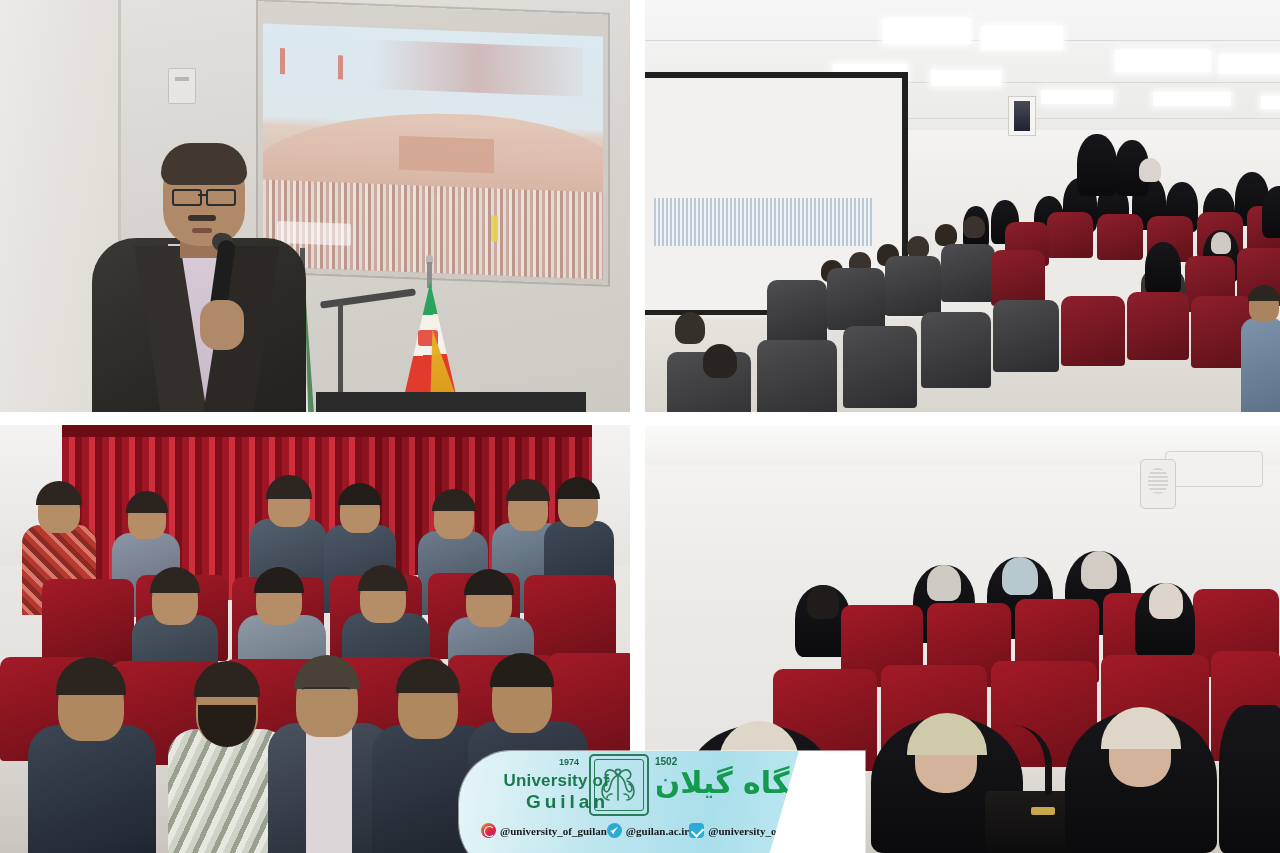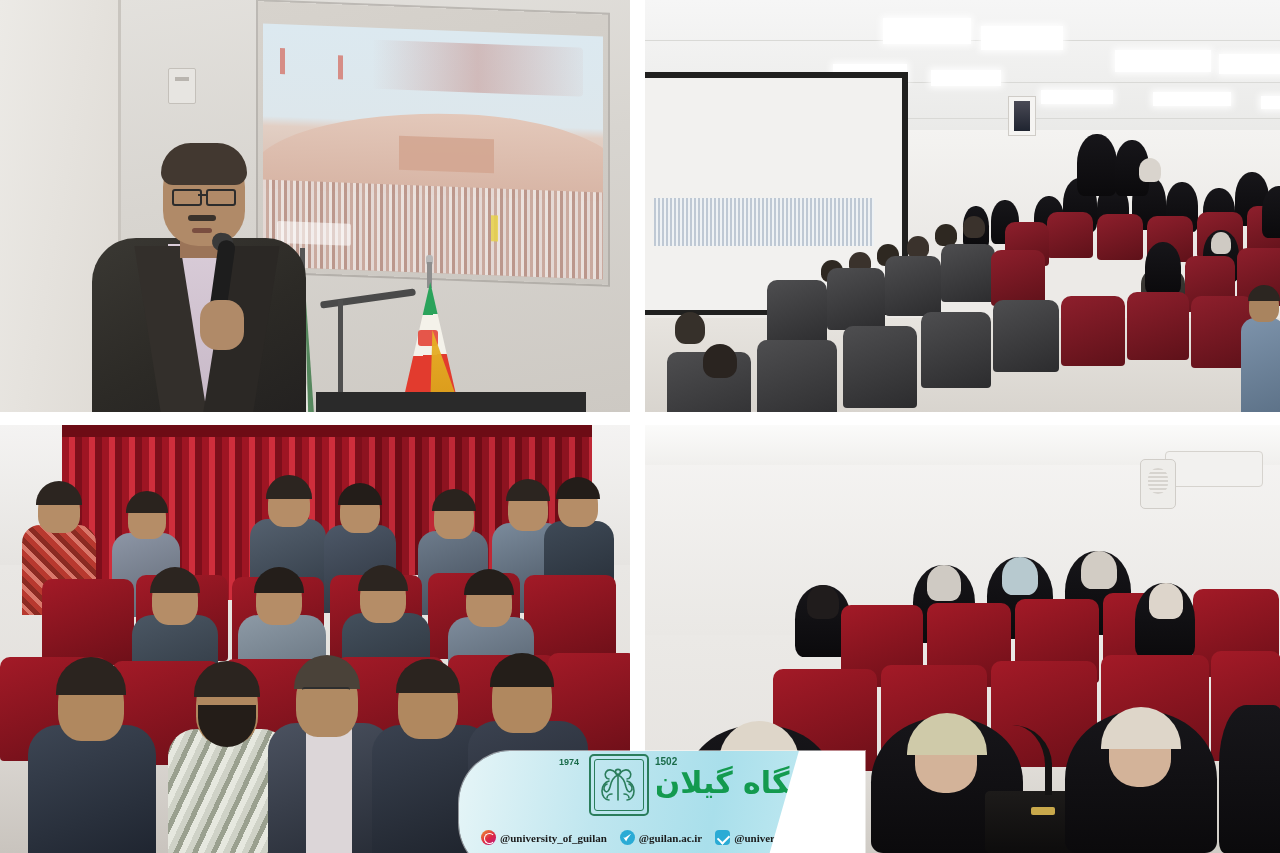--- a/index.html
+++ b/index.html
@@ -148,21 +148,21 @@
   .bn-en2{font:bold 19px/22px "Liberation Sans",sans-serif;color:#1a7a4e;letter-spacing:4px;}
   .bn-y1{position:absolute;left:100px;top:6px;font:bold 9px/10px "Liberation Sans",sans-serif;color:#1a6b4a;}
   .bn-y2{position:absolute;left:196px;top:6px;font:bold 10px/10px "Liberation Sans",sans-serif;color:#1a6b4a;}
   .bn-emblem{position:absolute;left:130px;top:3px;width:56px;height:58px;
       border:2px solid #2a7d5b;border-radius:5px;}
   .bn-emblem-in{position:absolute;left:3px;top:3px;right:3px;bottom:3px;border:1px solid #2a7d5b;border-radius:3px;}
   .bn-fa{position:absolute;right:8px;top:2px;width:200px;height:64px;
       font:bold 30px/60px "DejaVu Sans",sans-serif;color:#139a4f;text-align:right;
       direction:rtl;white-space:nowrap;overflow:hidden;}
   .bn-social{position:absolute;left:22px;top:72px;right:10px;height:22px;
-      display:flex;align-items:flex-end;gap:13px;}
+      display:flex;align-items:flex-start;}
   .soc{display:flex;align-items:center;gap:4px;}
   .soc-label{font:bold 11px/12px "Liberation Serif",serif;color:#1a1a1a;white-space:nowrap;}
   .ic{width:15px;height:15px;border-radius:50%;display:inline-block;flex:0 0 auto;position:relative;}
   .ic-ig{background:linear-gradient(140deg,#f09433,#dc2743 55%,#bc1888);}
   .ic-ig:after{content:"";position:absolute;left:3px;top:3px;width:9px;height:9px;border:1.6px solid #fff;border-radius:50%;
       border-right-color:transparent;}
   .ic-tg{background:#2aabd5;}
   .ic-tg:after{content:"";position:absolute;left:3.5px;top:3.5px;width:8px;height:8px;
       background:#fff;clip-path:polygon(100% 0,20% 52%,0 48%,36% 100%,52% 66%);}
   .ic-tw{background:#2aabd5;border-radius:4px;}
@@ -469,20 +469,24 @@
               <path d="M25 13 C29 9 33 9 35 12 C37 15 35 19 32 19"></path>
               <path d="M14 21 C10 22 7 26 7 31 C7 36 10 40 14 40"></path>
               <path d="M32 21 C36 22 39 26 39 31 C39 36 36 40 32 40"></path>
               <path d="M17 34 C14 34 12 36 12 38"></path>
               <path d="M29 34 C32 34 34 36 34 38"></path>
             </g>
           </svg>
         </div>
       </div>
 
+      <div class="bn-en">
+        <div class="bn-en1">University of</div>
+        <div class="bn-en2">Guilan</div>
+      </div>
 
       <div class="bn-fa">دانشگاه گیلان</div>
 
       <div class="bn-social">
         <div class="soc">
           <span class="ic ic-ig"></span>
           <span class="soc-label">@university_of_guilan</span>
         </div>
         <div class="soc">
           <span class="ic ic-tg"></span>

